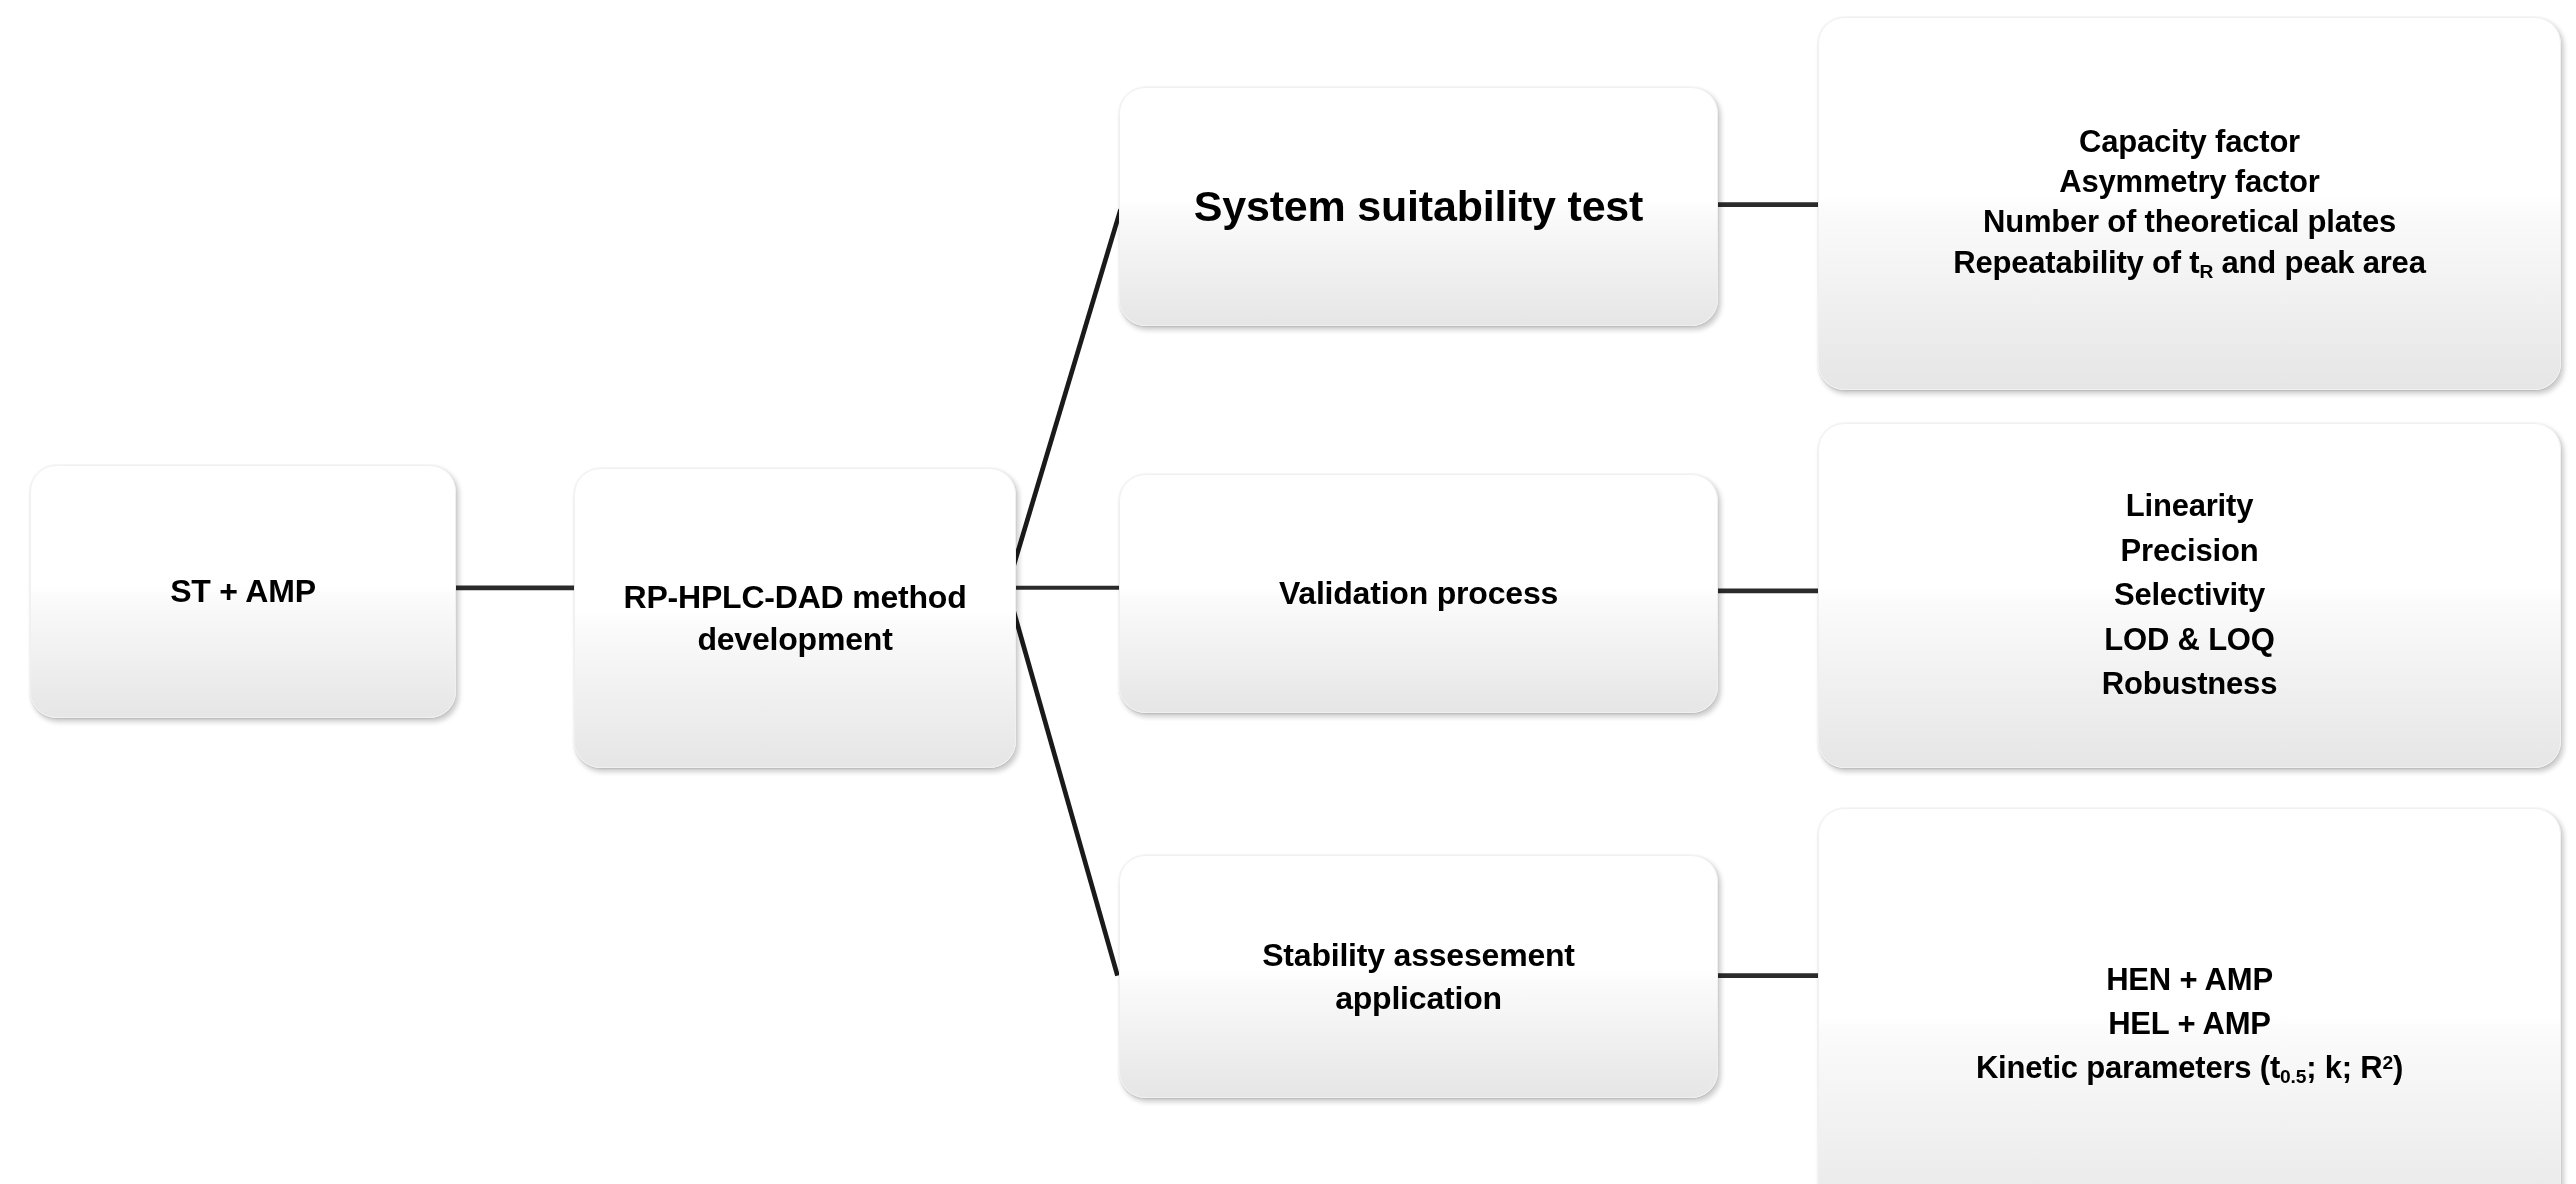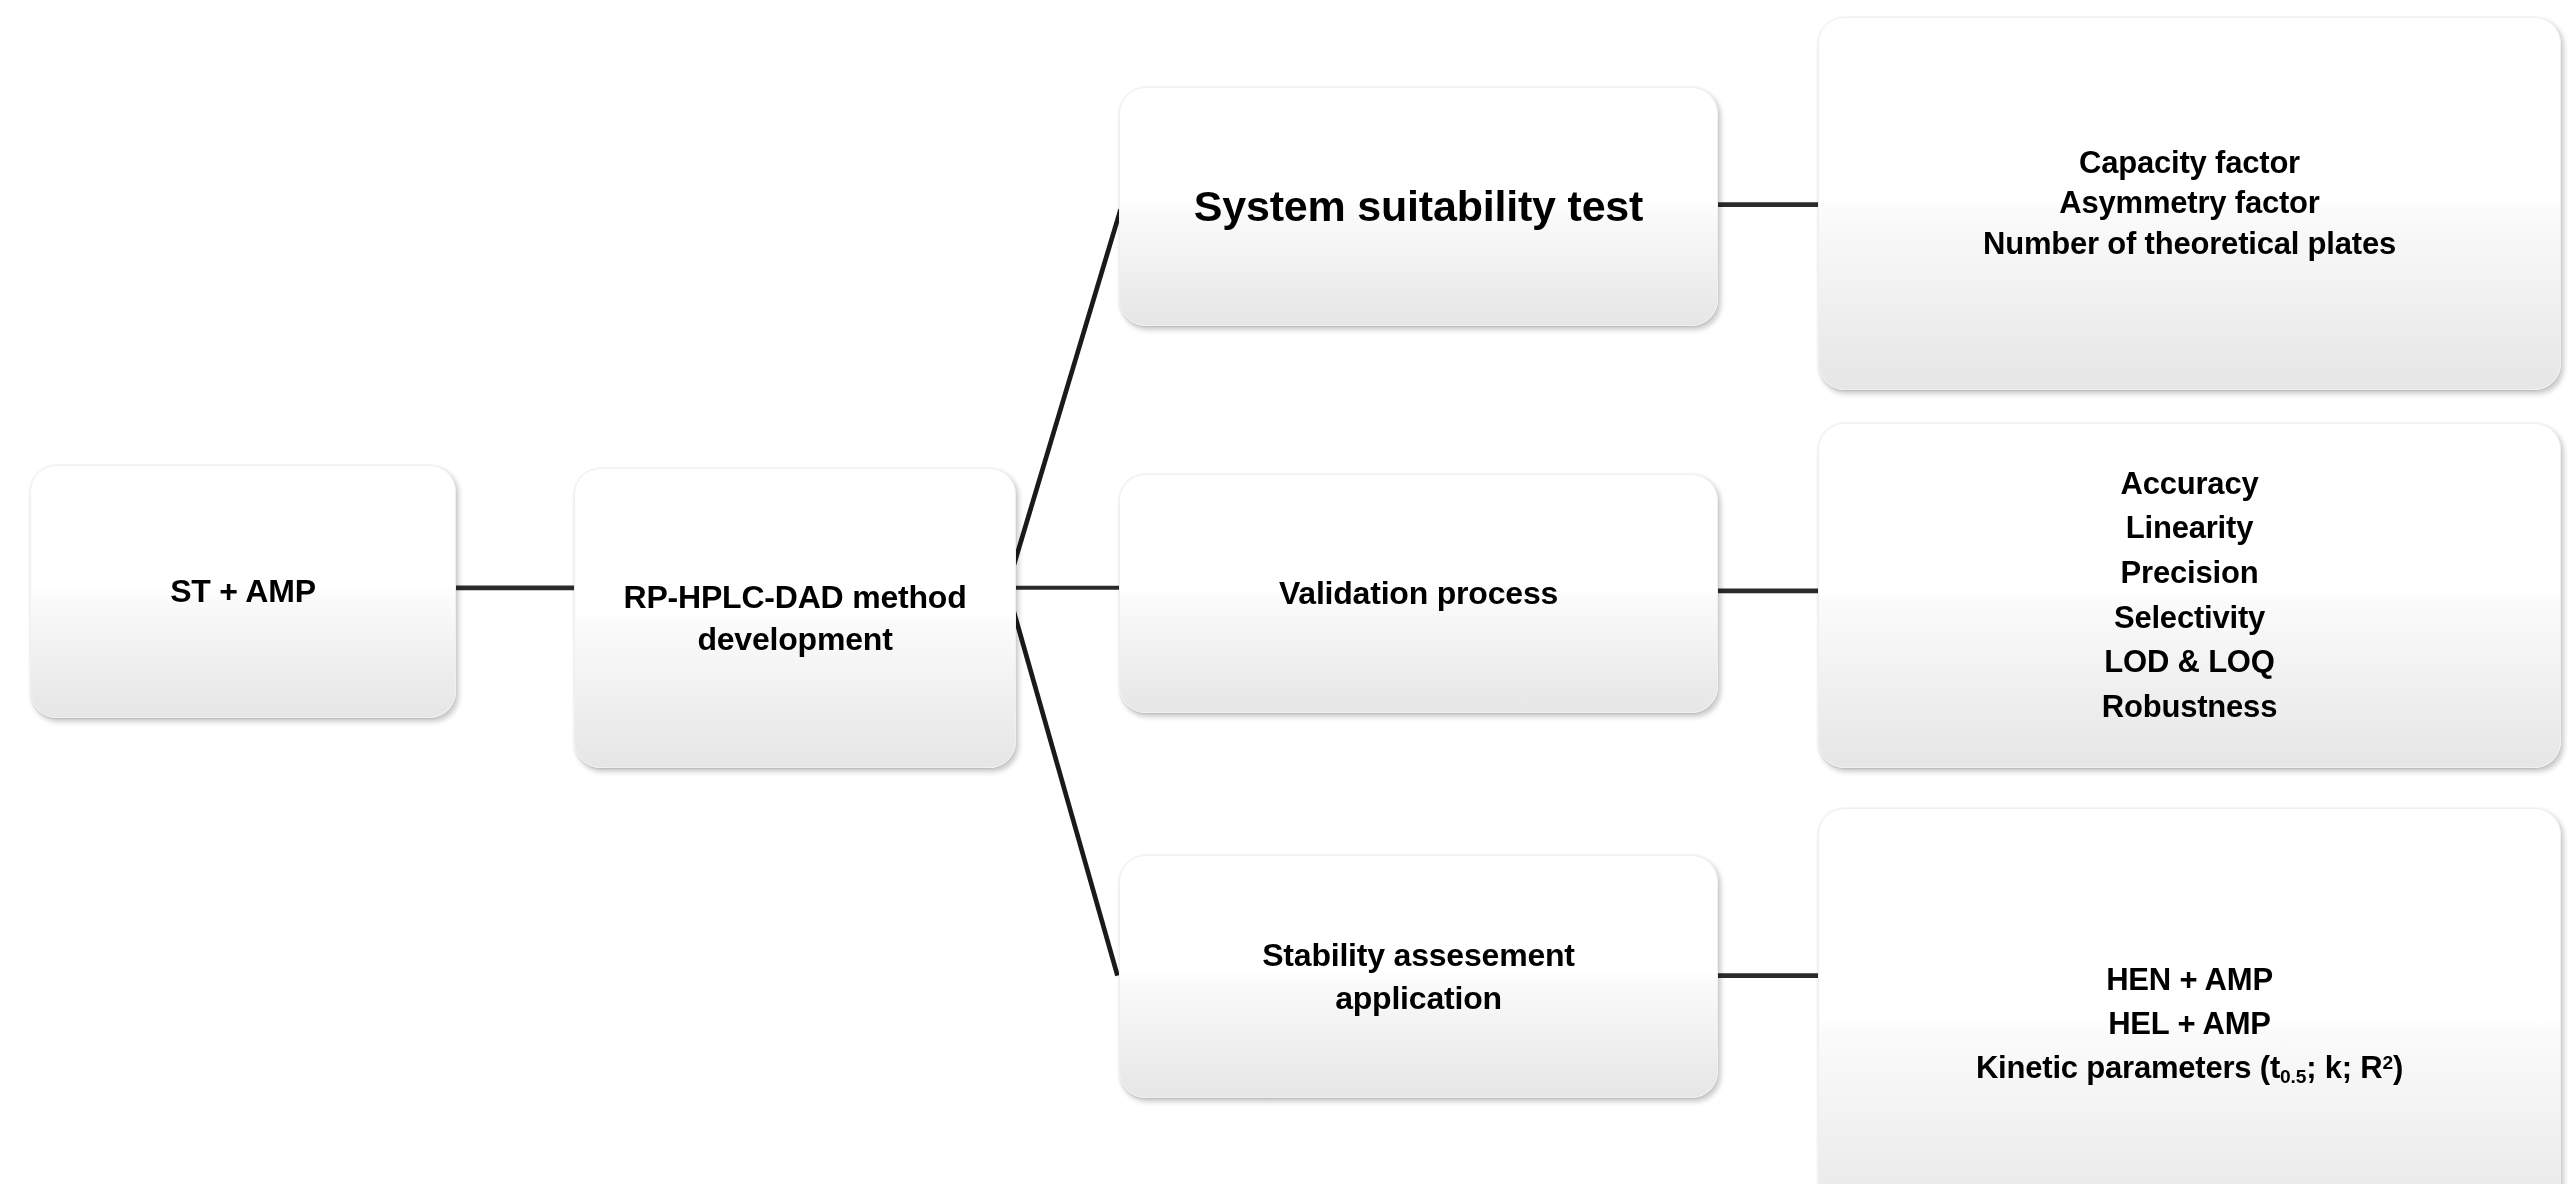--- a/index.html
+++ b/index.html
@@ -128,26 +128,26 @@
       <span class="line">Stability assesement</span>
       <span class="line">application</span>
     </span>
   </div>
 
   <div class="node" id="node-sst-details">
     <span class="label">
       <span class="line">Capacity factor</span>
       <span class="line">Asymmetry factor</span>
       <span class="line">Number of theoretical plates</span>
+      <span class="line"><span>Repeatability of t</span><sub>R</sub><span> and peak area</span></span>
     </span>
   </div>
 
   <div class="node" id="node-val-details">
     <span class="label">
-      <span class="line">Accuracy</span>
       <span class="line">Linearity</span>
       <span class="line">Precision</span>
       <span class="line">Selectivity</span>
       <span class="line">LOD &amp; LOQ</span>
       <span class="line">Robustness</span>
     </span>
   </div>
 
   <div class="node" id="node-stab-details">
     <span class="label">

